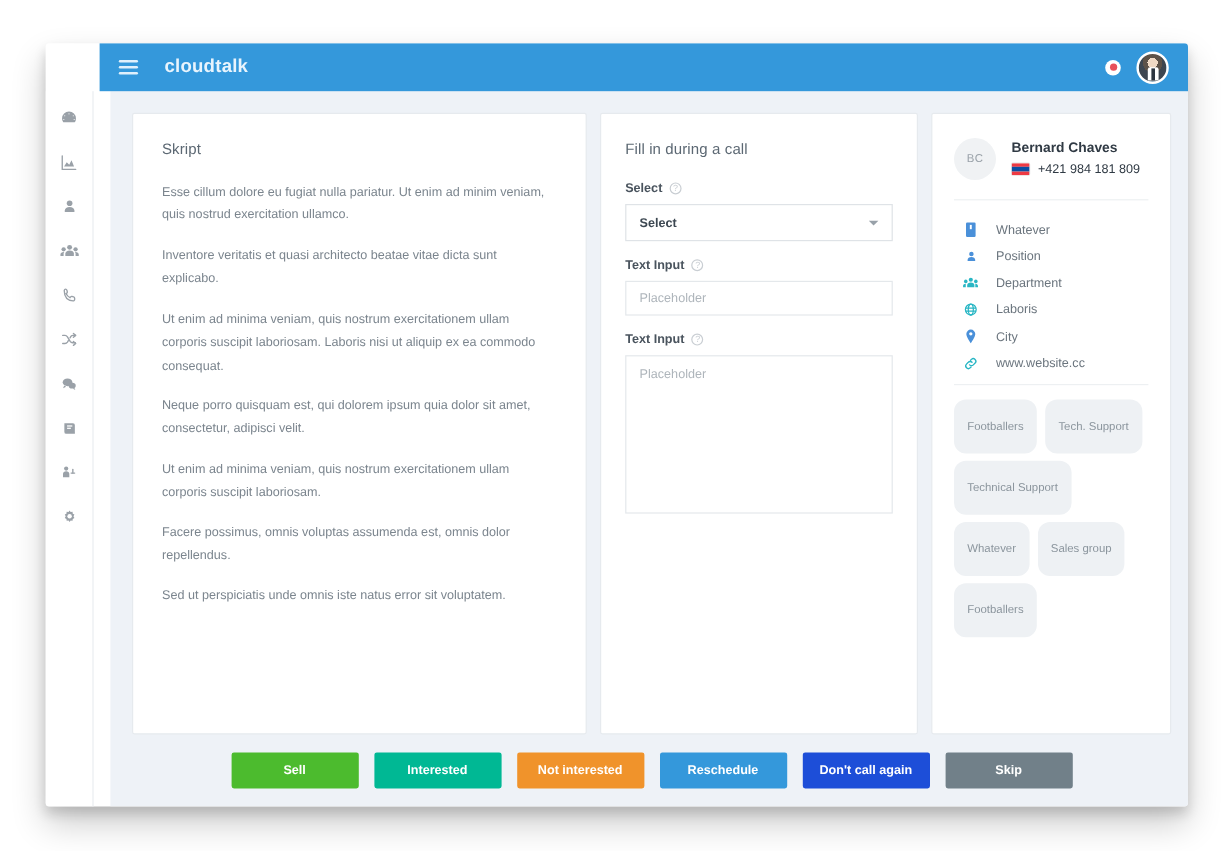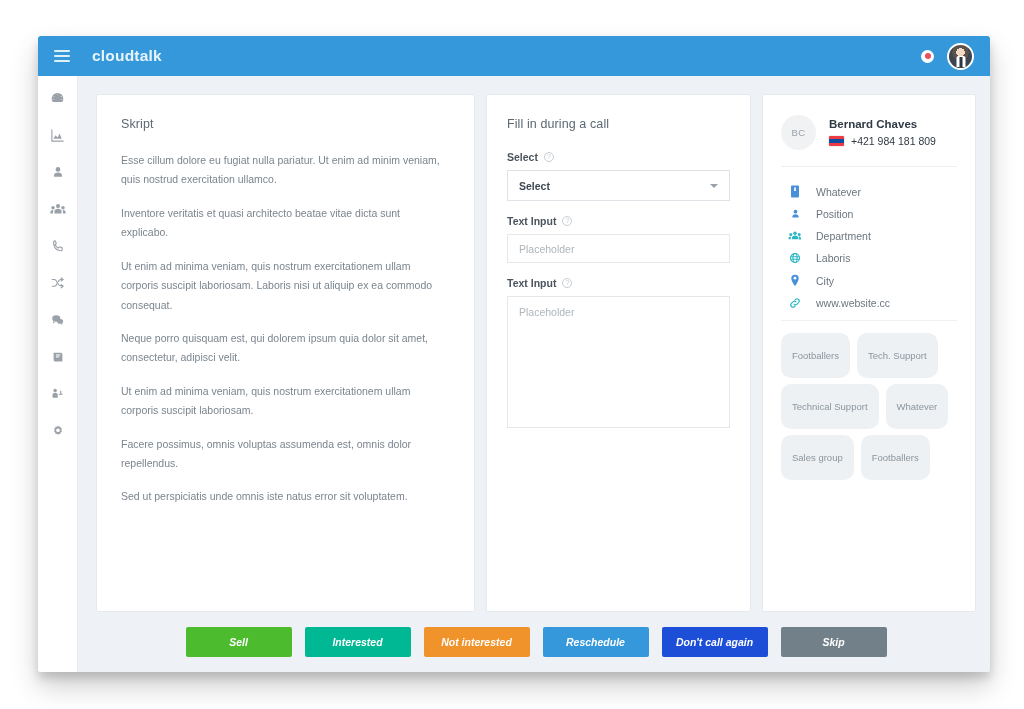--- a/index.html
+++ b/index.html
@@ -20,20 +20,21 @@
     display: flex; flex-direction: column;
   }
 
   
   .topbar {
     height: 40px; flex: 0 0 40px;
     background: #3498db;
     display: flex; align-items: center;
     padding: 0 16px 0 16px;
     position: relative;
+    margin-left: 45px;
   }
   .hamburger { width: 16px; height: 12px; display:flex; flex-direction:column; justify-content:space-between; cursor:pointer; }
   .hamburger span { display:block; height:2px; background:#dff0fc; border-radius:1px; }
   .brand {
     margin-left: 22px;
     color: #e8f4fd;
     font-size: 15.5px;
     font-weight: bold;
     letter-spacing: 0.2px;
   }
@@ -54,21 +55,21 @@
   .avatar-top::after {
     content:""; position:absolute; left:50%; top:52%; transform:translateX(-50%);
     width: 9px; height: 11px; background:#ffffff; border-radius: 2px 2px 0 0;
   }
   .avatar-top::before {
     content:""; position:absolute; left:50%; top:56%; transform:translateX(-50%);
     width: 3px; height: 10px; background:#2c3540; z-index:2;
   }
 
   
-  .body-row { flex: 1 1 auto; display: flex; min-height: 0; }
+  .body-row { flex: 1 1 auto; display: flex; min-height: 0; gap: 14px; }
 
   
   .sidebar {
     width: 40px; flex: 0 0 40px;
     background: #ffffff;
     border-right: 1px solid #e9edf1;
     padding-top: 10px;
     display: flex; flex-direction: column; align-items: center;
     gap: 13px;
   }
@@ -186,21 +187,20 @@
     flex: 0 0 60px;
     display: flex; align-items: center; justify-content: center;
     gap: 13px;
   }
   .act-btn {
     width: 106px; height: 30px;
     border: none; border-radius: 2px;
     color: #ffffff; font-size: 10.5px; font-weight: bold;
     font-family: "Liberation Sans", sans-serif;
     cursor: pointer;
-    font-style: italic;
   }
 </style>
 </head>
 <body>
 
 <div id="app-window">
 
   <div class="topbar">
     <div class="hamburger">
       <span></span>

